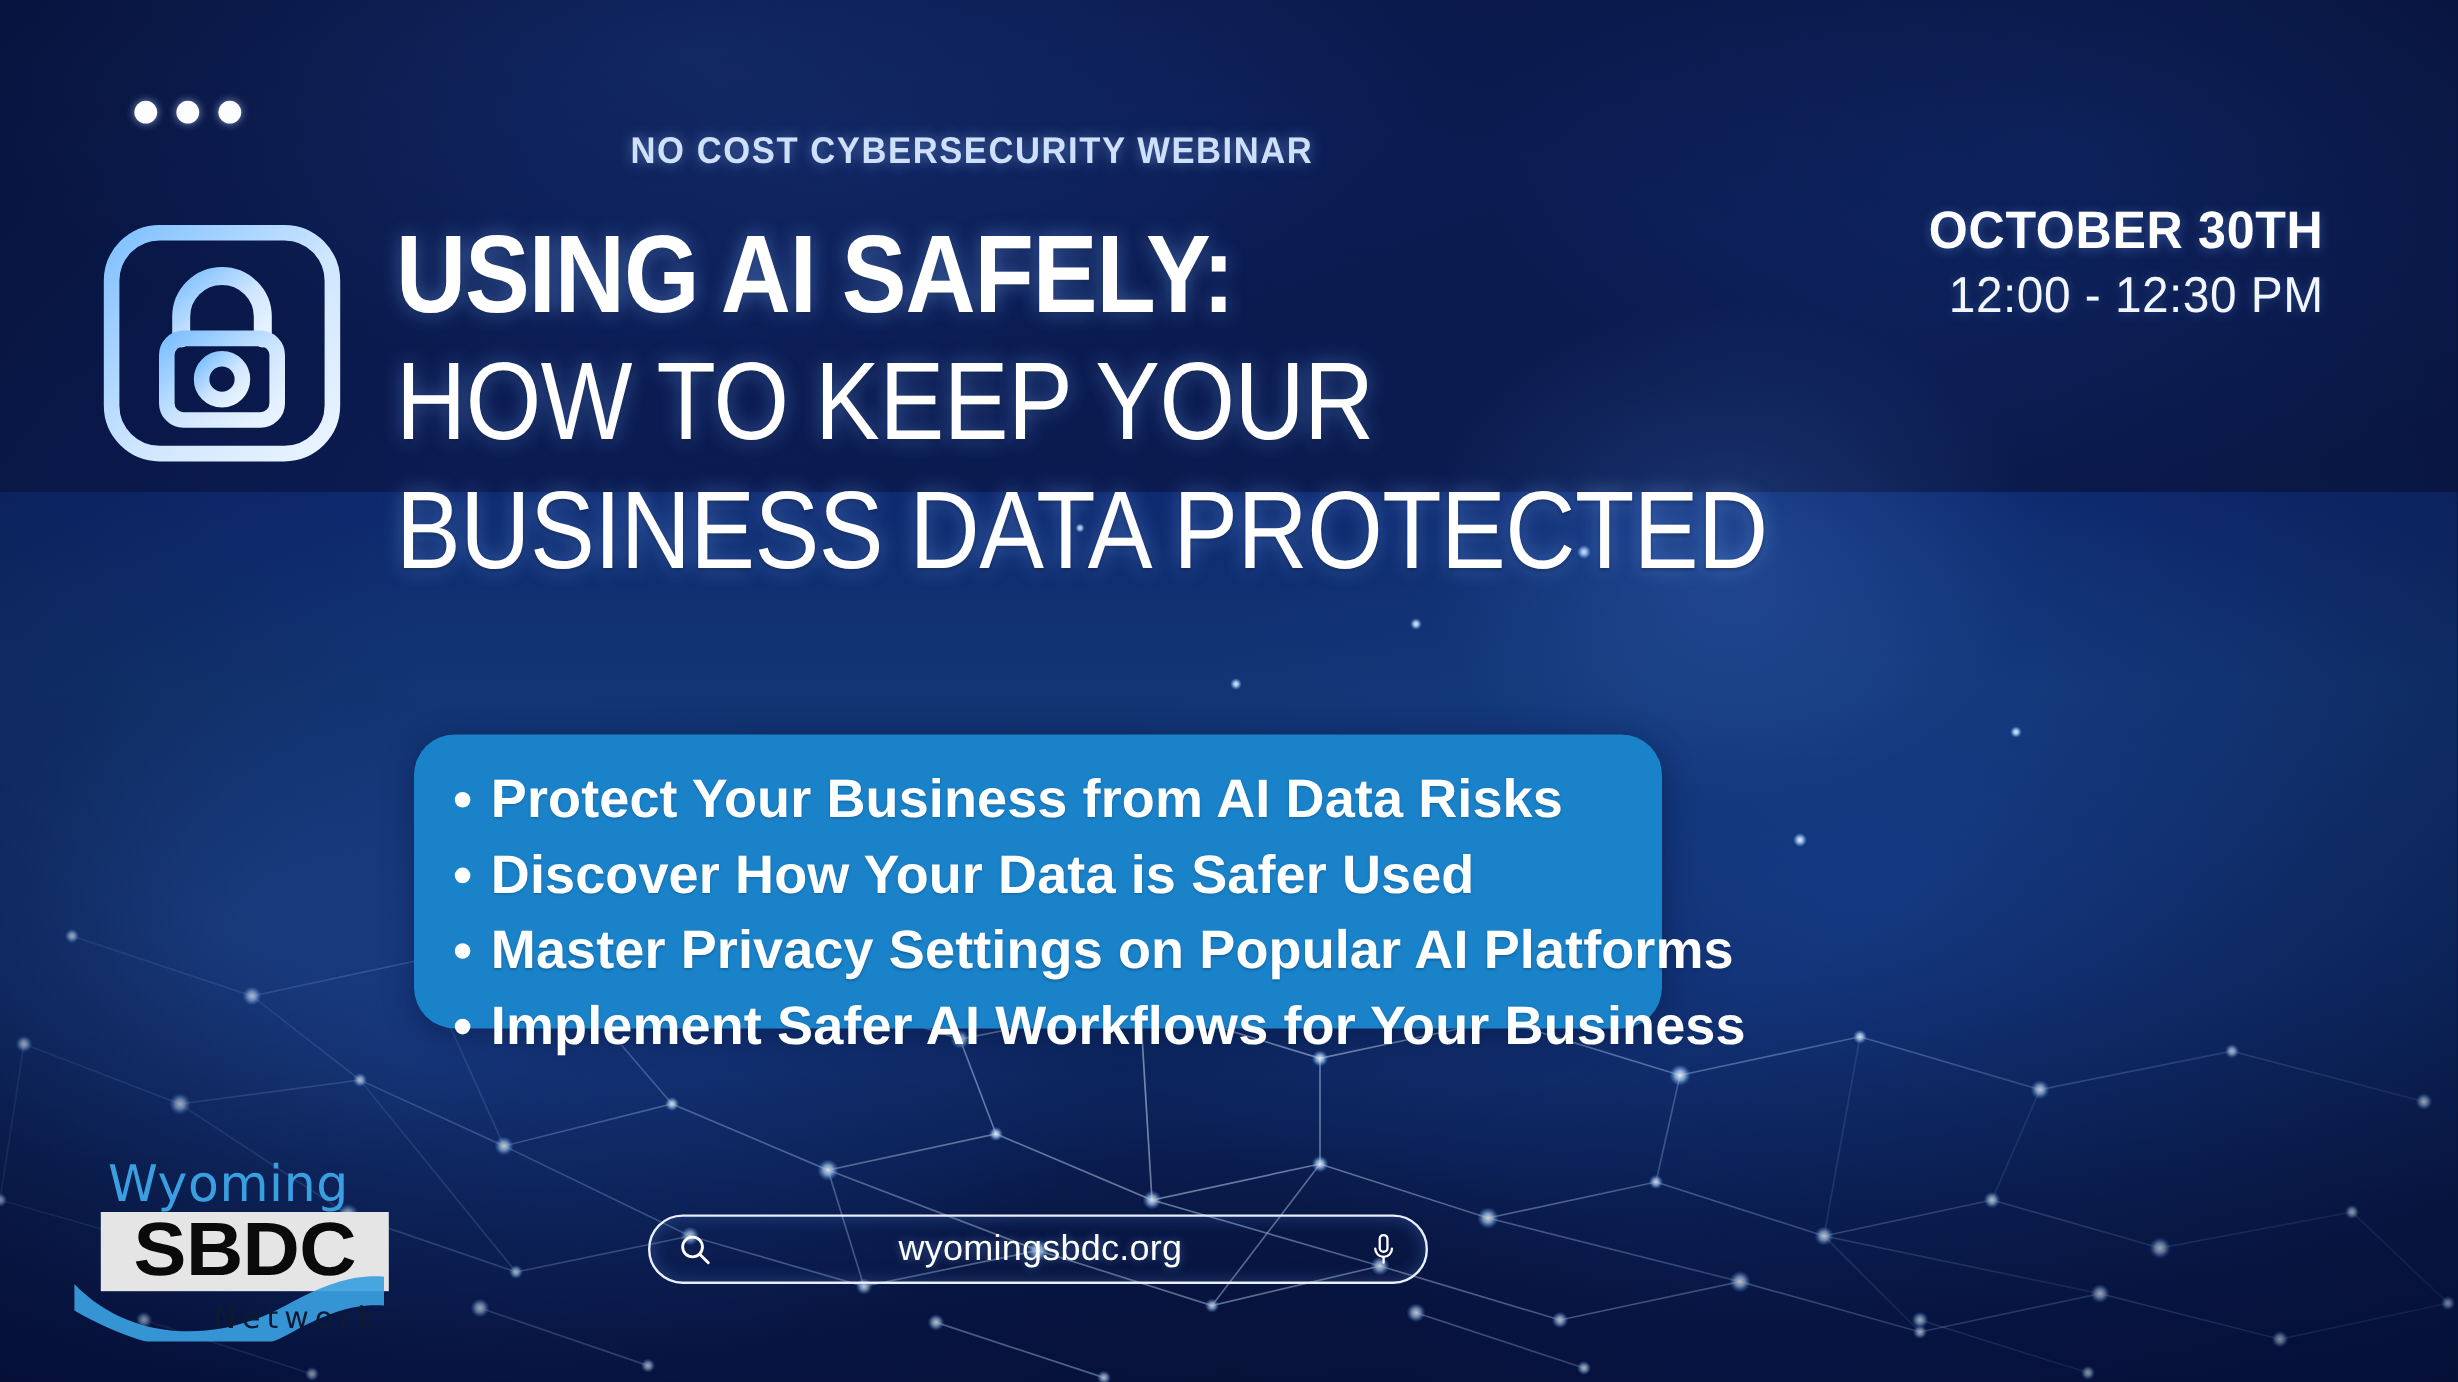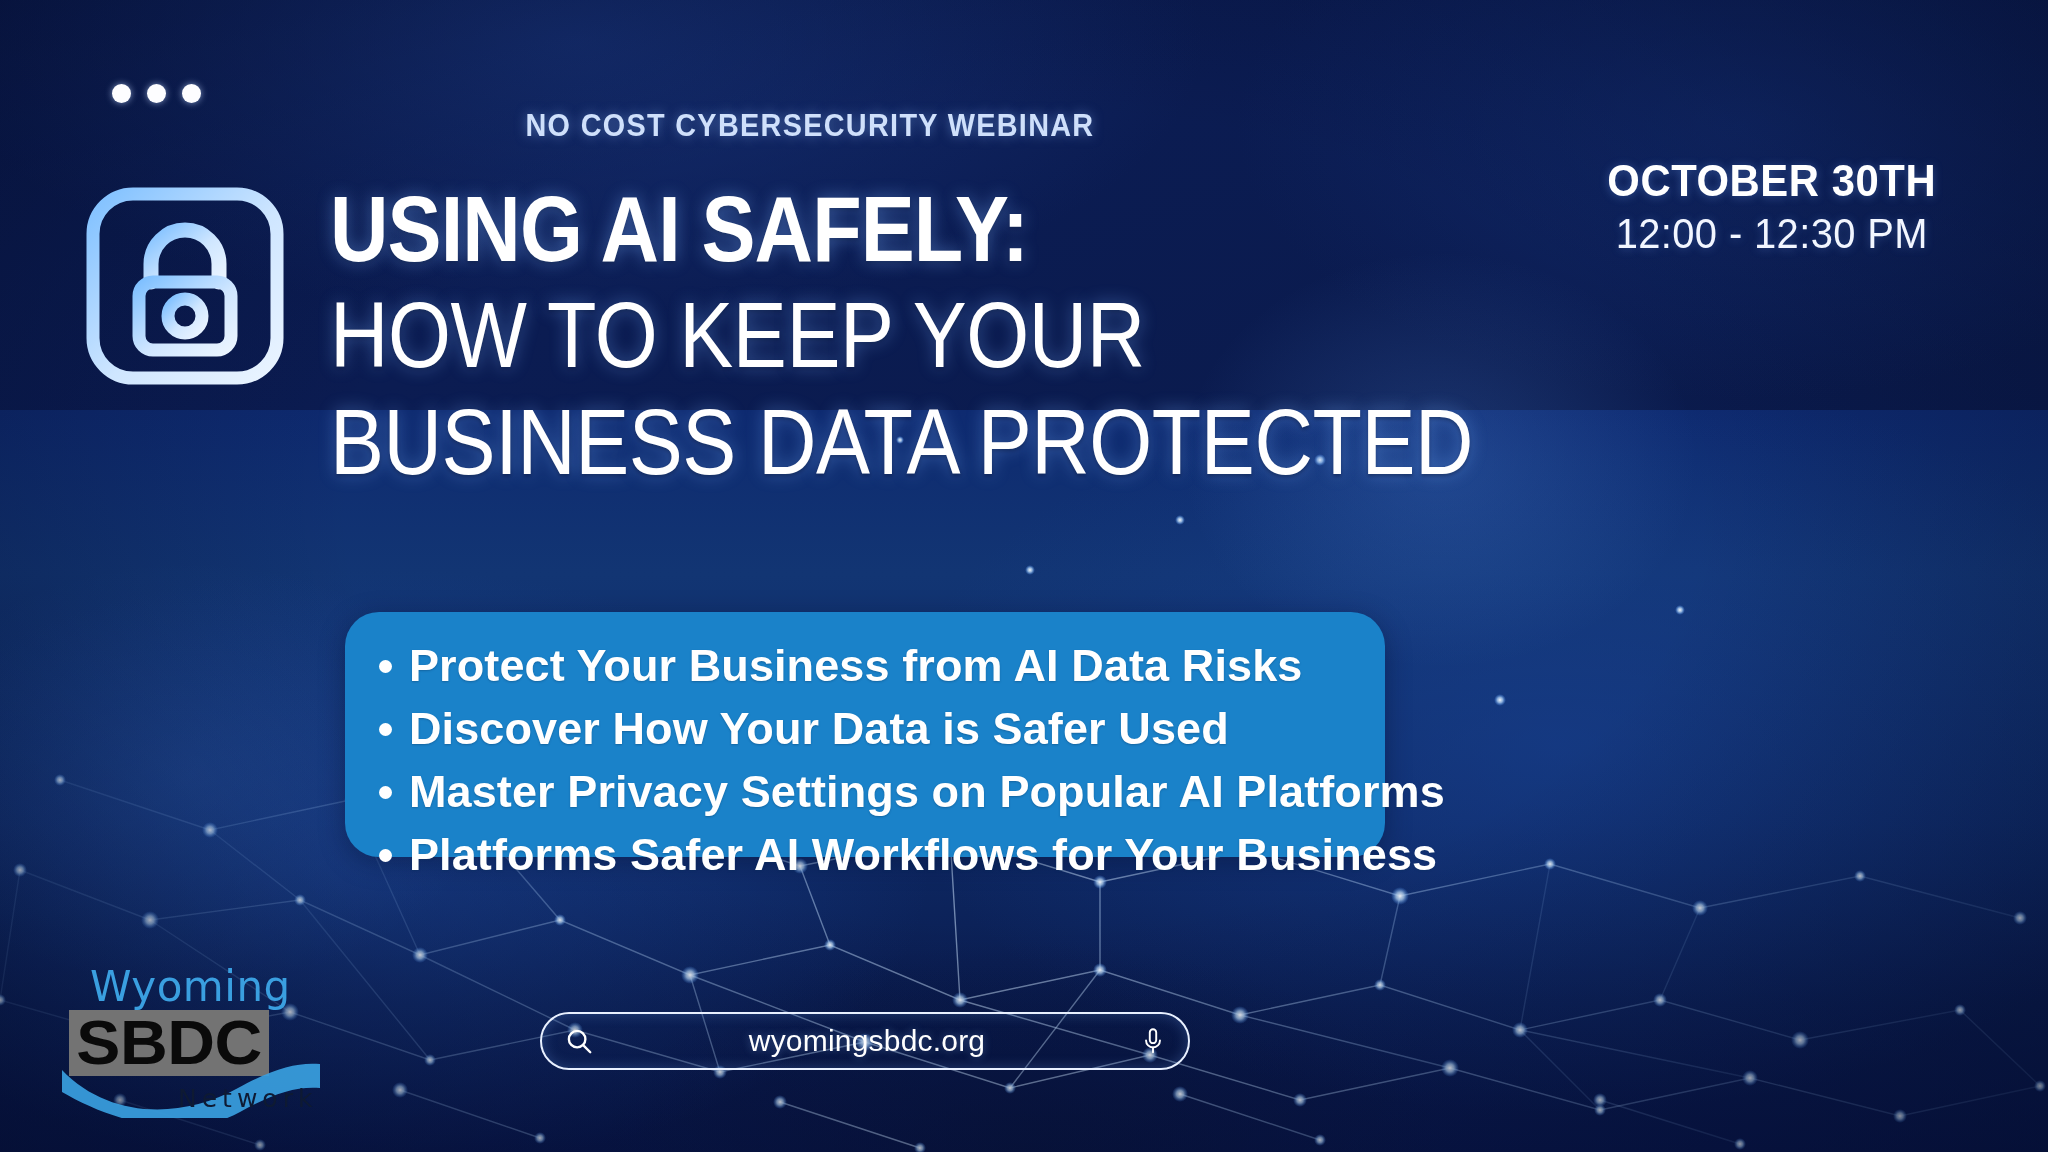--- a/index.html
+++ b/index.html
@@ -54,21 +54,21 @@
 
   
   .kicker{
     position:absolute; left:0; top:108px; width:1620px; text-align:center;
     font-size:31px; font-weight:bold; letter-spacing:1.4px;
     color:#cfe0fb; text-shadow:0 0 12px rgba(140,185,255,.5);
     transform:scaleX(.93); transform-origin:center;
   }
 
   
-  .datewrap{ position:absolute; right:112px; top:156px; text-align:center; }
+  .datewrap{ position:absolute; right:112px; top:168px; text-align:right; }
   .date-main{
     font-size:44px; font-weight:bold; color:#ffffff; letter-spacing:.6px;
     transform:scaleX(.95); transform-origin:right center;
     text-shadow:0 1px 10px rgba(120,170,255,.35);
   }
   .date-time{
     font-size:42px; font-weight:400; color:#f2f6ff; margin-top:4px; letter-spacing:.4px;
     transform:scaleX(.95); transform-origin:right center;
     text-shadow:0 1px 10px rgba(120,170,255,.3);
   }
@@ -104,22 +104,22 @@
     letter-spacing:.1px; text-shadow:0 1px 2px rgba(8,50,90,.35);
   }
 
   
   .sbdc{ position:absolute; left:60px; top:918px; width:262px; height:168px;margin-top:44px; }
   .sbdc .wyo{
     position:absolute; left:30px; top:0; font-size:42px; font-weight:400;
     color:#3a9fe0; letter-spacing:.5px; font-family:"DejaVu Sans", sans-serif;
   }
   .sbdc .bar{
-    position:absolute; left:9px; top:48px; width:200px; height:66px;
-    background:#737373;
+    position:absolute; left:24px; top:48px; width:240px; height:66px;
+    background:#e5e5e5;
   }
   .sbdc .bar span{
     position:absolute; left:50%; top:50%; transform:translate(-50%,-52%) scaleX(1.05);
     font-size:63px; font-weight:bold; color:#0a0a0a; letter-spacing:-.5px;
     font-family:"Liberation Sans", sans-serif;
   }
   .sbdc .wave{ position:absolute; left:0; top:86px; width:262px; height:70px; }
   .sbdc .net-t{
     position:absolute; left:118px; top:122px; font-size:25px; font-weight:400;
     color:#0e1a33; letter-spacing:5px; font-family:"DejaVu Sans", sans-serif;
@@ -288,21 +288,21 @@
     <div class="bullet">
       <span class="dot"></span>
       <span class="txt">Discover How Your Data is Safer Used</span>
     </div>
     <div class="bullet">
       <span class="dot"></span>
       <span class="txt">Master Privacy Settings on Popular AI Platforms</span>
     </div>
     <div class="bullet">
       <span class="dot"></span>
-      <span class="txt">Platforms Safer AI Workflows for Your Business</span>
+      <span class="txt">Implement Safer AI Workflows for Your Business</span>
     </div>
   </div>
 
   <div class="sbdc">
     <div class="wyo">Wyoming</div>
     <div class="bar">
       <span>SBDC</span>
     </div>
     <svg class="wave" viewBox="0 0 262 70">
       <path d="M2 22 C48 70 120 72 178 40 C214 20 238 14 260 16 L260 40 C236 38 212 46 180 64 C122 96 46 70 2 44 Z" fill="#3a9fe0" opacity=".92"></path>

